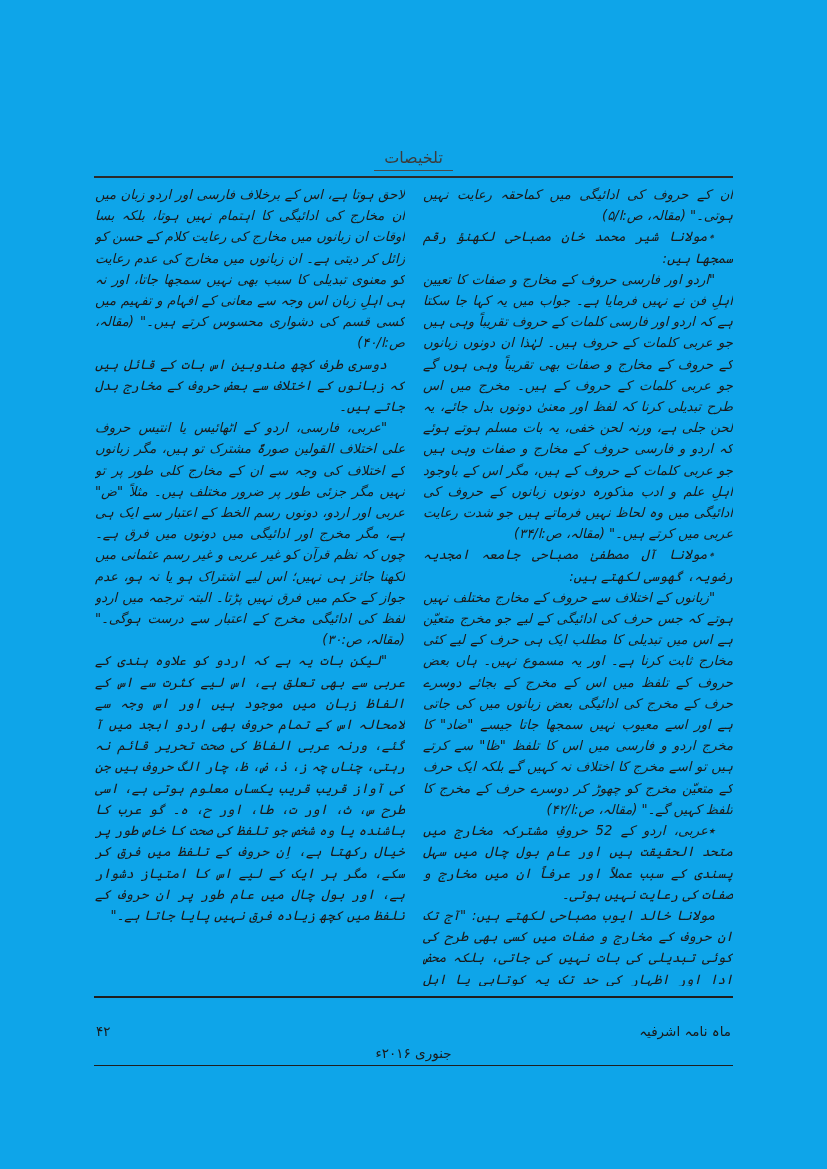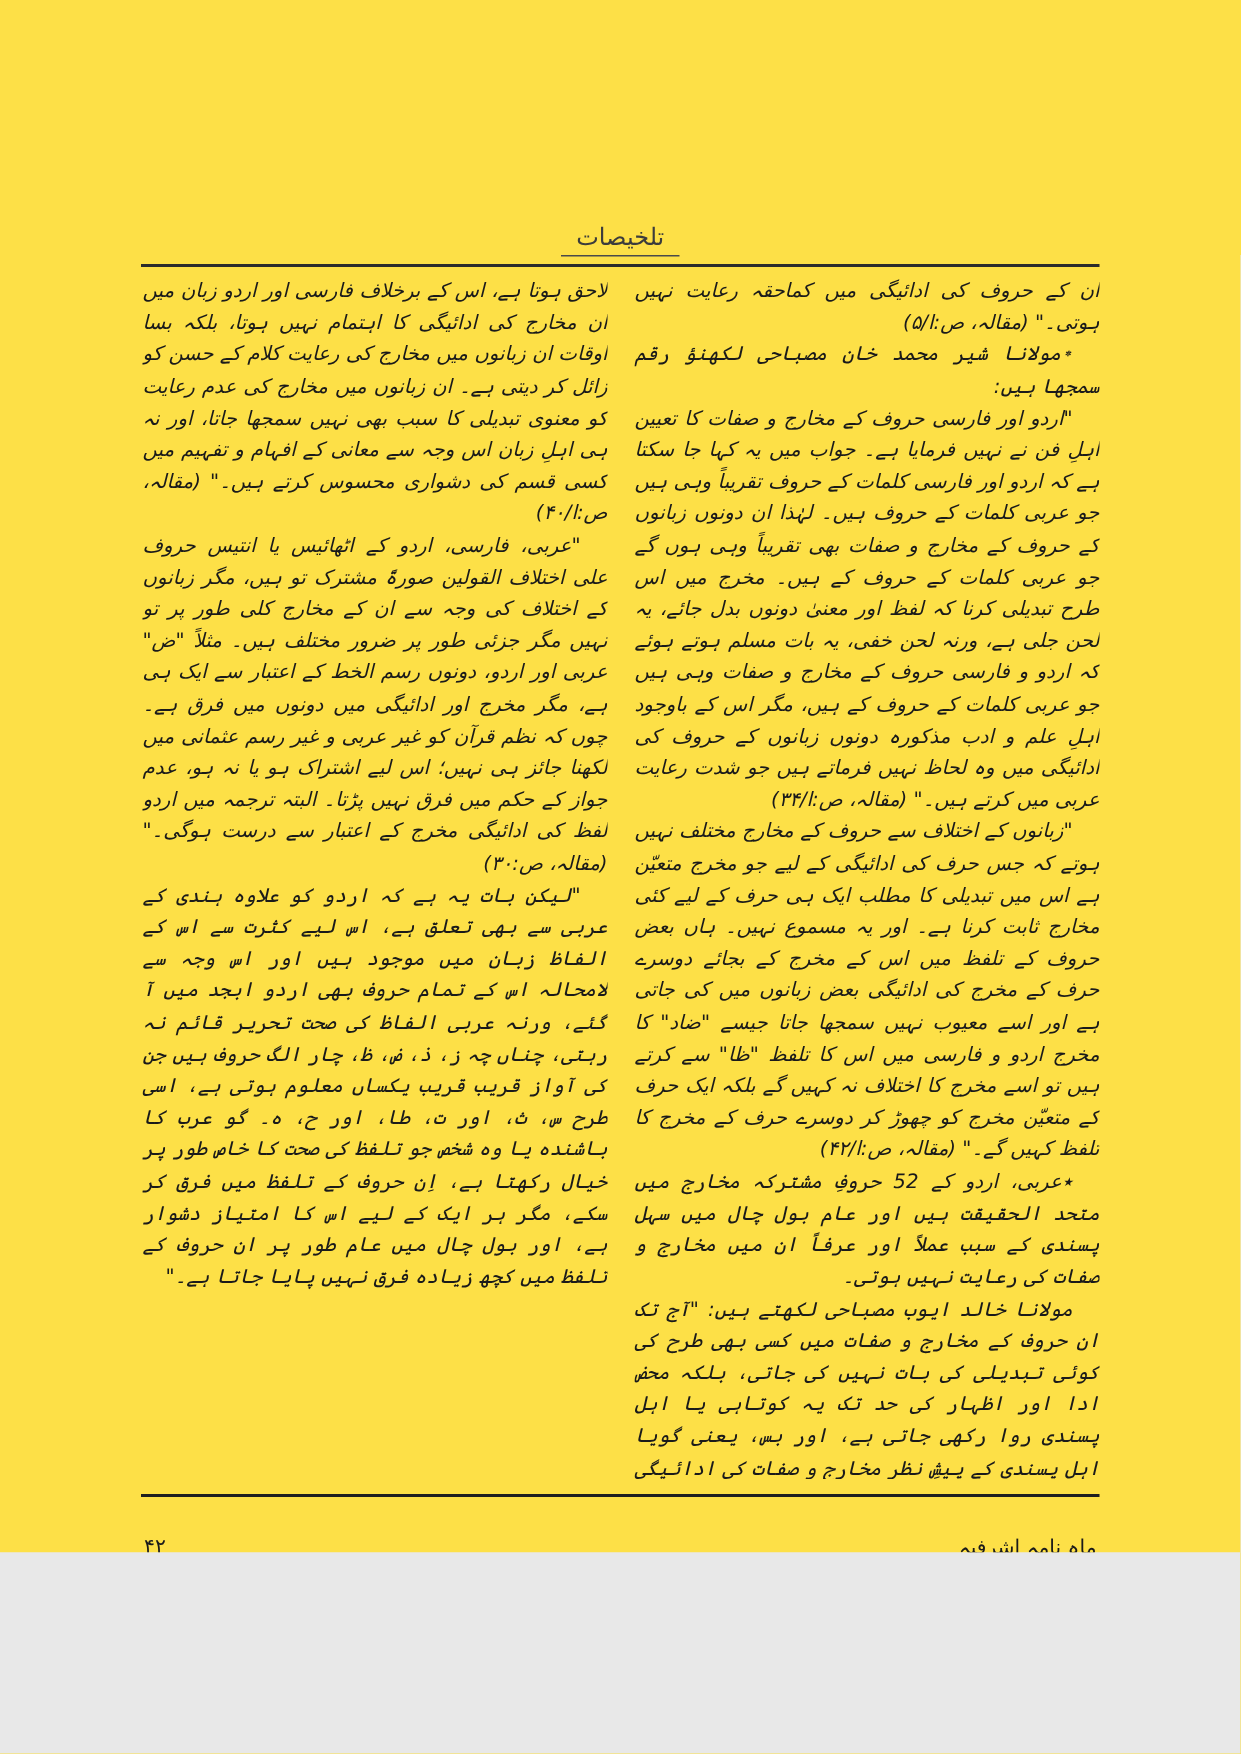--- a/index.html
+++ b/index.html
@@ -1,17 +1,17 @@
 <!DOCTYPE html>
 <html lang="ur" dir="rtl"><head>
 <meta charset="utf-8">
 <style>
   html,body{margin:0;padding:0;background:#e8e8e8;}
   .page{
-    width:827px;height:1035px;background:#fde047;position:relative;
+    width:827px;height:1169px;background:#0ea5e9;position:relative;
     margin:0 auto;overflow:hidden;
     font-family:"DejaVu Sans","DejaVu Serif",sans-serif;
     color:#1a1a1a;
   }
   .content{position:absolute;right:94px;top:148px;width:639px;}
   .header{ text-align:center; }
   .header-title{
     display:inline-block;font-size:16px;letter-spacing:1px;color:#3c3c3c;
     border-bottom:1px solid #4a4a4a;padding:0 10px 3px 10px;
   }
@@ -49,28 +49,30 @@
     </div>
 
     <hr class="head-rule">
 
     <div class="columns">
 
       <div class="col">
         <p class="cont">ان کے حروف کی ادائیگی میں کماحقہ رعایت نہیں ہوتی۔" (مقالہ، ص:ا/۵)</p>
         <p>٭مولانا شیر محمد خان مصباحی لکھنؤ رقم سمجھا ہیں:</p>
         <p>"اردو اور فارسی حروف کے مخارج و صفات کا تعیین اہلِ فن نے نہیں فرمایا ہے۔ جواب میں یہ کہا جا سکتا ہے کہ اردو اور فارسی کلمات کے حروف تقریباً وہی ہیں جو عربی کلمات کے حروف ہیں۔ لہٰذا ان دونوں زبانوں کے حروف کے مخارج و صفات بھی تقریباً وہی ہوں گے جو عربی کلمات کے حروف کے ہیں۔ مخرج میں اس طرح تبدیلی کرنا کہ لفظ اور معنیٰ دونوں بدل جائے، یہ لحن جلی ہے، ورنہ لحن خفی، یہ بات مسلم ہوتے ہوئے کہ اردو و فارسی حروف کے مخارج و صفات وہی ہیں جو عربی کلمات کے حروف کے ہیں، مگر اس کے باوجود اہلِ علم و ادب مذکورہ دونوں زبانوں کے حروف کی ادائیگی میں وہ لحاظ نہیں فرماتے ہیں جو شدت رعایت عربی میں کرتے ہیں۔" (مقالہ، ص:ا/۳۴)</p>
+        <p>٭مولانا آل مصطفیٰ مصباحی جامعہ امجدیہ رضویہ، گھوسی لکھتے ہیں:</p>
         <p>"زبانوں کے اختلاف سے حروف کے مخارج مختلف نہیں ہوتے کہ جس حرف کی ادائیگی کے لیے جو مخرج متعیّن ہے اس میں تبدیلی کا مطلب ایک ہی حرف کے لیے کئی مخارج ثابت کرنا ہے۔ اور یہ مسموع نہیں۔ ہاں بعض حروف کے تلفظ میں اس کے مخرج کے بجائے دوسرے حرف کے مخرج کی ادائیگی بعض زبانوں میں کی جاتی ہے اور اسے معیوب نہیں سمجھا جاتا جیسے "ضاد" کا مخرج اردو و فارسی میں اس کا تلفظ "ظا" سے کرتے ہیں تو اسے مخرج کا اختلاف نہ کہیں گے بلکہ ایک حرف کے متعیّن مخرج کو چھوڑ کر دوسرے حرف کے مخرج کا تلفظ کہیں گے۔" (مقالہ، ص:ا/۴۲)</p>
         <p>٭عربی، اردو کے 52 حروفِ مشترکہ مخارج میں متحد الحقیقت ہیں اور عام بول چال میں سہل پسندی کے سبب عملاً اور عرفاً ان میں مخارج و صفات کی رعایت نہیں ہوتی۔</p>
         <p>مولانا خالد ایوب مصباحی لکھتے ہیں: "آج تک ان حروف کے مخارج و صفات میں کسی بھی طرح کی کوئی تبدیلی کی بات نہیں کی جاتی، بلکہ محض ادا اور اظہار کی حد تک یہ کوتاہی یا اہل پسندی روا رکھی جاتی ہے، اور بس، یعنی گویا اہل پسندی کے پیشِ نظر مخارج و صفات کی ادائیگی میں جس طرح کی رعایت کرنی چاہیے تھی وہ رعایت نہیں کی جاتی، ورنہ حقیقت ان کی بھی وہی ہے جو ان کے ماخذ اصلی یعنی عربی حروف کی ہے۔"</p>
 
       </div>
 
       <div class="col">
         <p class="cont">لاحق ہوتا ہے، اس کے برخلاف فارسی اور اردو زبان میں ان مخارج کی ادائیگی کا اہتمام نہیں ہوتا، بلکہ بسا اوقات ان زبانوں میں مخارج کی رعایت کلام کے حسن کو زائل کر دیتی ہے۔ ان زبانوں میں مخارج کی عدم رعایت کو معنوی تبدیلی کا سبب بھی نہیں سمجھا جاتا، اور نہ ہی اہلِ زبان اس وجہ سے معانی کے افہام و تفہیم میں کسی قسم کی دشواری محسوس کرتے ہیں۔" (مقالہ، ص:ا/۴۰)</p>
+        <p>دوسری طرف کچھ مندوبین اس بات کے قائل ہیں کہ زبانوں کے اختلاف سے بعض حروف کے مخارج بدل جاتے ہیں۔</p>
         <p>"عربی، فارسی، اردو کے اٹھائیس یا انتیس حروف علی اختلاف القولین صورۃً مشترک تو ہیں، مگر زبانوں کے اختلاف کی وجہ سے ان کے مخارج کلی طور پر تو نہیں مگر جزئی طور پر ضرور مختلف ہیں۔ مثلاً "ض" عربی اور اردو، دونوں رسم الخط کے اعتبار سے ایک ہی ہے، مگر مخرج اور ادائیگی میں دونوں میں فرق ہے۔ چوں کہ نظم قرآن کو غیر عربی و غیر رسم عثمانی میں لکھنا جائز ہی نہیں؛ اس لیے اشتراک ہو یا نہ ہو، عدم جواز کے حکم میں فرق نہیں پڑتا۔ البتہ ترجمہ میں اردو لفظ کی ادائیگی مخرج کے اعتبار سے درست ہوگی۔" (مقالہ، ص:۳۰)</p>
         <p>"لیکن بات یہ ہے کہ اردو کو علاوہ ہندی کے عربی سے بھی تعلق ہے، اس لیے کثرت سے اس کے الفاظ زبان میں موجود ہیں اور اس وجہ سے لامحالہ اس کے تمام حروف بھی اردو ابجد میں آ گئے، ورنہ عربی الفاظ کی صحت تحریر قائم نہ رہتی، چناں چہ ز، ذ، ض، ظ، چار الگ حروف ہیں جن کی آواز قریب قریب یکساں معلوم ہوتی ہے، اسی طرح س، ث، اور ت، طا، اور ح، ہ۔ گو عرب کا باشندہ یا وہ شخص جو تلفظ کی صحت کا خاص طور پر خیال رکھتا ہے، اِن حروف کے تلفظ میں فرق کر سکے، مگر ہر ایک کے لیے اس کا امتیاز دشوار ہے، اور بول چال میں عام طور پر ان حروف کے تلفظ میں کچھ زیادہ فرق نہیں پایا جاتا ہے۔"</p>
 
       </div>
 
     </div>
   </div>
 
   <div class="footer">
     <hr class="footer-rule">

